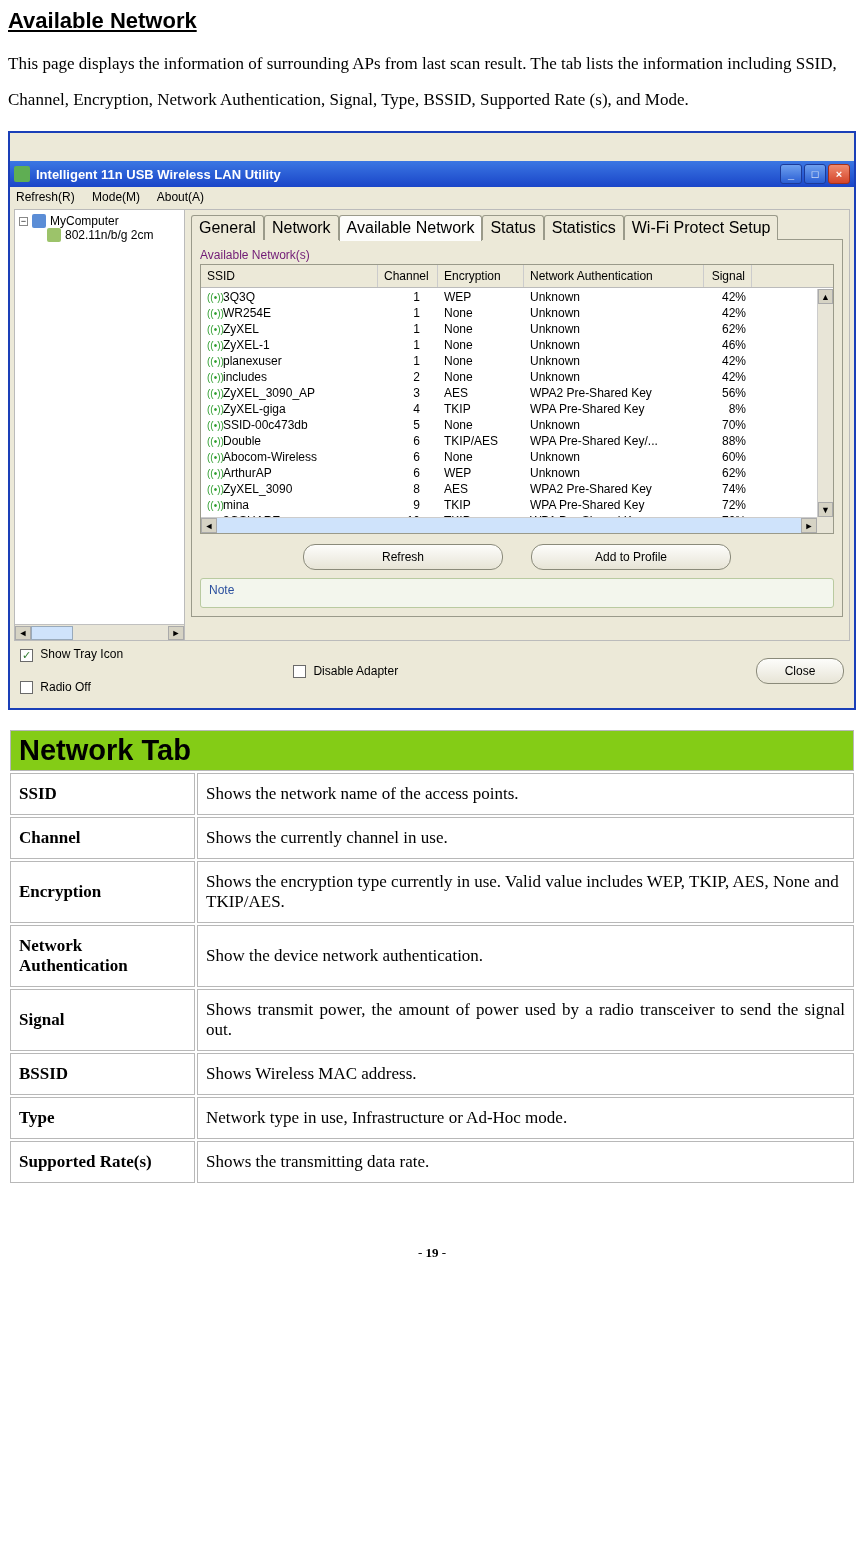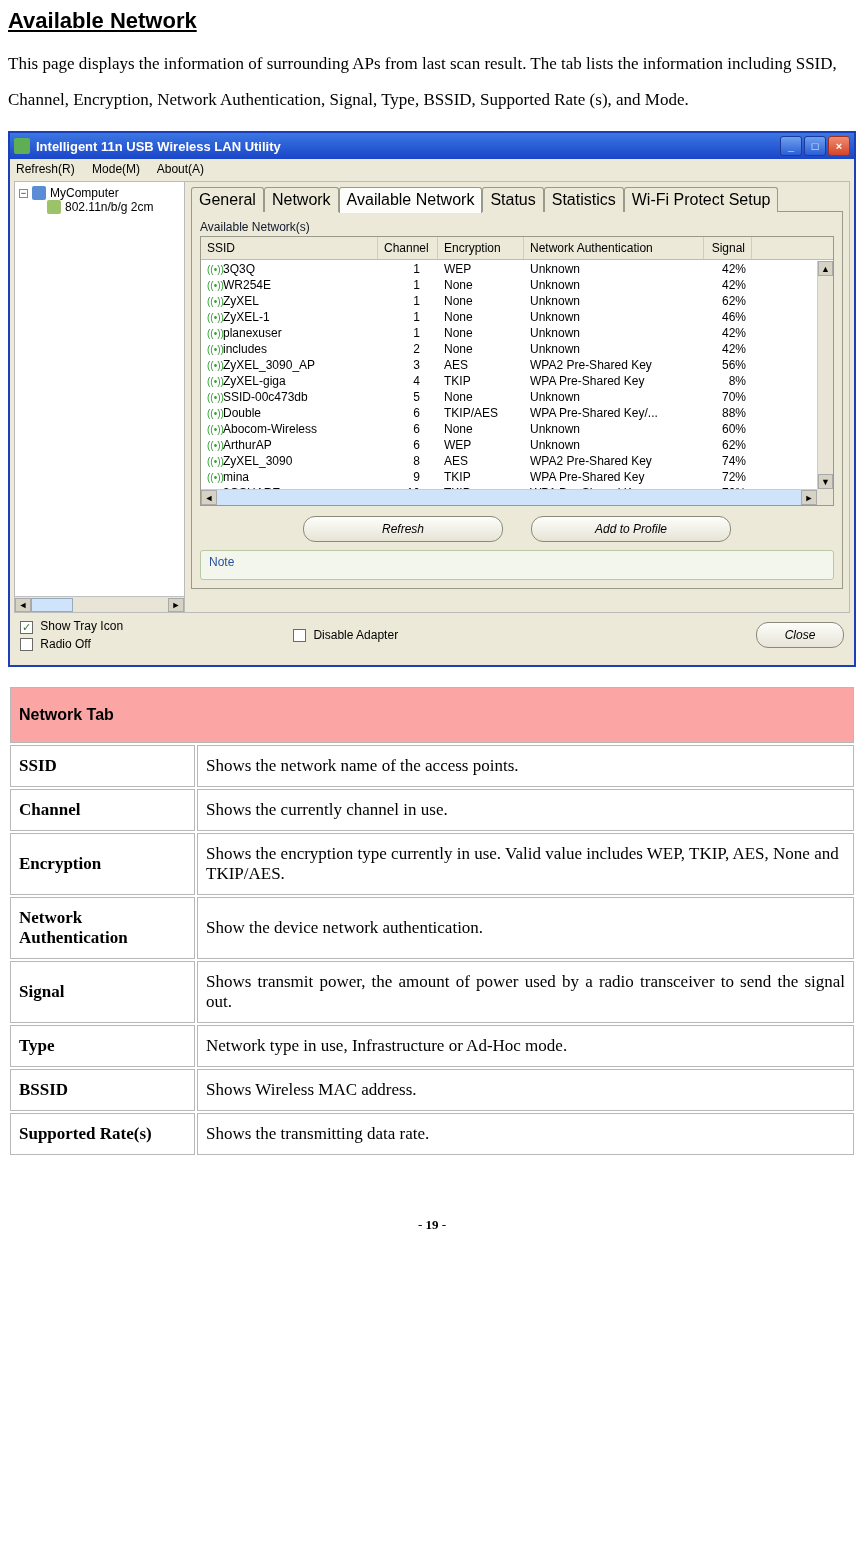--- a/index.html
+++ b/index.html
@@ -30,20 +30,21 @@
     background: #ece9d8;
     font-family: Tahoma, Arial, sans-serif;
     font-size: 12px;
   }
   .titlebar {
     background: linear-gradient(#3b77e3, #1a45c8);
     color: #fff;
     display: flex;
     align-items: center;
     padding: 3px 4px;
+    margin-top: 28px;
   }
   .titlebar .app-icon {
     width: 16px; height: 16px; background: #5fae53; border-radius: 2px; margin-right: 6px;
   }
   .titlebar .title-text { flex: 1; font-weight: bold; font-size: 13px; }
   .titlebar .win-btns { display: flex; gap: 2px; }
   .titlebar .win-btn {
     width: 22px; height: 20px; background: linear-gradient(#6ea0ef,#2a5ed4);
     border: 1px solid #1c3a99; border-radius: 3px; color: #fff;
     display: flex; align-items: center; justify-content: center; font-size: 11px; font-weight: bold;
@@ -91,21 +92,21 @@
   .right-pane { flex:1; background:#ece9d8; padding: 4px 6px; }
   .tabstrip { display:flex; align-items:flex-end; gap:0; margin-bottom:-1px; }
   .tab {
     border:1px solid #9a9a8a; border-bottom:none; background:#ece9d8; padding:3px 7px; font-size:16px;
     border-top-left-radius:3px; border-top-right-radius:3px;
   }
   .tab.active { background:#fdfdfb; position:relative; top:1px; padding-bottom:4px; }
   .panel {
     border:1px solid #9a9a8a; background:#ece9d8; padding:8px 8px;
   }
-  .groupbox-label { font-size:12px; color:#0f172a; margin-bottom:2px; }
+  .groupbox-label { font-size:12px; color:#701a75; margin-bottom:2px; }
   .listview {
     border:1px solid #9a9a8a; background:#fff; height: 270px; position:relative; overflow:hidden;
   }
   .lv-header {
     display:flex; background:#ece9d8; border-bottom:1px solid #bbb; font-size:12px;
   }
   .lv-header .col {
     border-right:1px solid #ccc; padding:4px 6px; white-space:nowrap; overflow:hidden;
   }
   .col-ssid { width: 177px; }
@@ -135,32 +136,32 @@
   .lv-hscroll .arrow-left, .lv-hscroll .arrow-right {
     width:16px; background:#d6d3c4; border:1px solid #aaa; display:flex; align-items:center; justify-content:center; font-size:9px;
   }
   .lv-hscroll .track { flex:1; background:#cfe3fb; }
   .lv-hscroll .arrow-right { }
   .corner { position:absolute; right:0; bottom:0; width:16px; height:16px; background:#e8e5d7; }
 
   .btnrow { display:flex; gap:28px; justify-content:center; margin:10px 0 8px; }
   .xpbutton {
     min-width:200px; padding:5px 10px; background:linear-gradient(#fdfdfb,#e7e4d6);
-    border:1px solid #8a8a7a; border-radius:12px; font-size:12px; text-align:center;font-style:italic;
+    border:1px solid #8a8a7a; border-radius:12px; font-size:12px; text-align:center;
   }
   .notebox {
     border:1px solid #b9caa0; background:#f3f6ed; border-radius:3px; padding:4px 8px 10px; font-size:12px;
   }
   .notebox .note-title { color:#2a4f9e; font-size:12px; }
   .notebox .note-text { margin-left:40px; color:#333; }
 
   .bottom-bar {
     display:flex; align-items:center; padding:6px 10px 10px; gap:10px;
   }
-  .check-col { display:flex; flex-direction:column; gap:3px; font-size:12px; }
+  .check-col { display:flex; flex-direction:column; gap:18px; font-size:12px; }
   .checkbox {
     width:13px; height:13px; border:1px solid #6a6a6a; background:#fff; display:inline-flex; align-items:center; justify-content:center; font-size:11px; color:#2d7a2d; margin-right:4px; vertical-align:middle;
   }
   .mid-check { margin-left:160px; font-size:12px; }
   .close-col { margin-left:auto; }
 
   
   .def-table {
     width: 100%;
     border-collapse: separate;
@@ -169,25 +170,25 @@
     font-family: "Times New Roman", serif;
   }
   .def-table td, .def-table th {
     border: 1px solid #b8b8b8;
     padding: 10px 8px;
     vertical-align: middle;
     font-size: 17px;
     text-align: left;
   }
   .def-table .sec-head {
-    background: #fca5a5;
+    background: #84cc16;
     font-family: Arial, Helvetica, sans-serif;
     font-weight: bold;
-    font-size: 16px;
-    padding: 18px 8px;
+    font-size: 29px;
+    padding: 3px 8px;
   }
   .def-table .term {
     width: 185px;
     font-weight: bold;
   }
   .def-table .desc.justify { text-align: justify; }
 
   .pagefoot {
     text-align:center; font-size:13px; font-family:"Times New Roman",serif; margin-top:60px;
   }
@@ -425,26 +426,26 @@
       </tr>
       <tr>
         <td class="term">Network Authentication</td>
         <td class="desc">Show the device network authentication.</td>
       </tr>
       <tr>
         <td class="term">Signal</td>
         <td class="desc justify">Shows transmit power, the amount of power used by a radio transceiver to send the signal out.</td>
       </tr>
       <tr>
+        <td class="term">BSSID</td>
+        <td class="desc">Shows Wireless MAC address.</td>
+      </tr>
+      <tr>
         <td class="term">Type</td>
         <td class="desc">Network type in use, Infrastructure or Ad-Hoc mode.</td>
-      </tr>
-      <tr>
-        <td class="term">BSSID</td>
-        <td class="desc">Shows Wireless MAC address.</td>
       </tr>
       <tr>
         <td class="term">Supported Rate(s)</td>
         <td class="desc">Shows the transmitting data rate.</td>
       </tr>
     </tbody>
 </table>
 
 <div class="pagefoot">
   <span>- </span><b>19</b><span> -</span>

